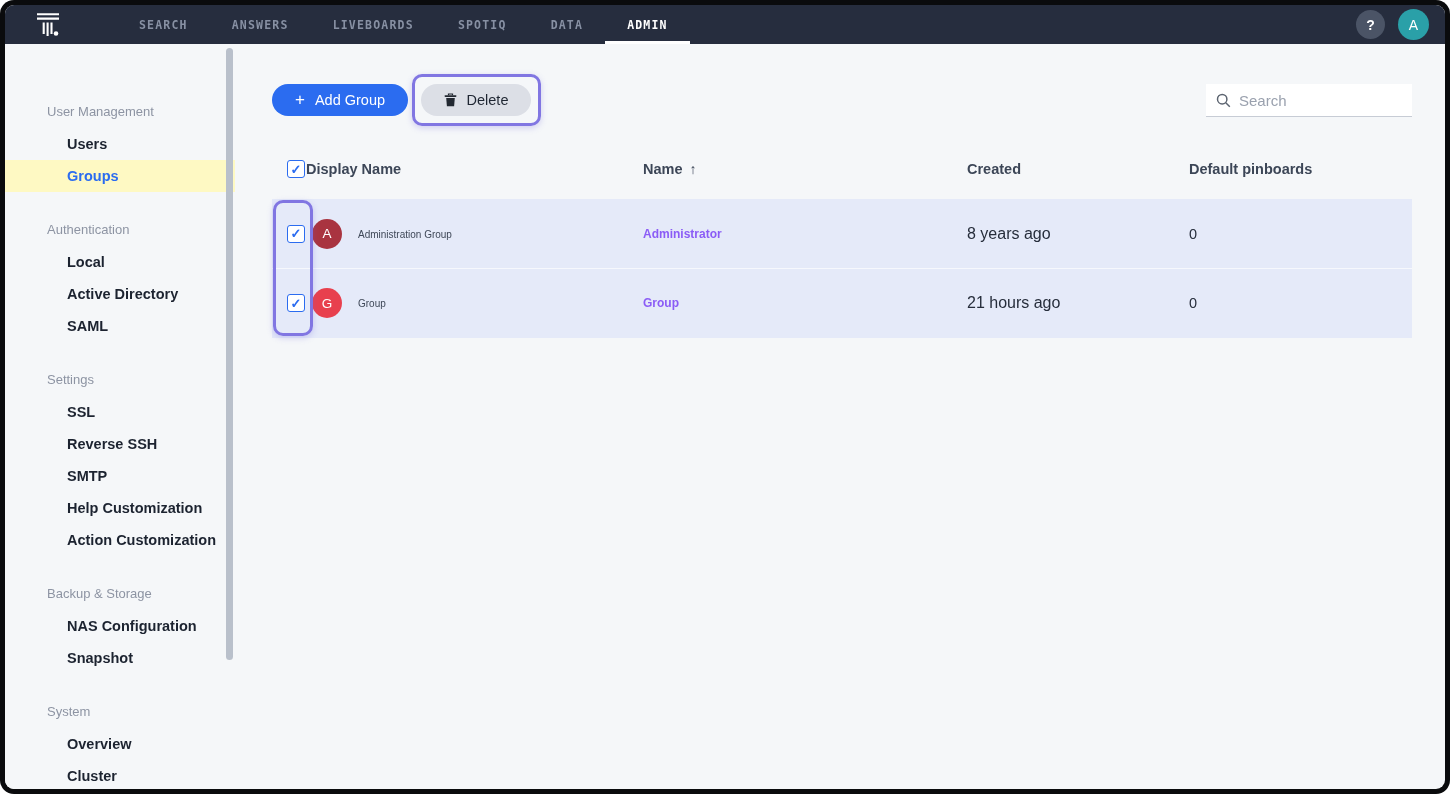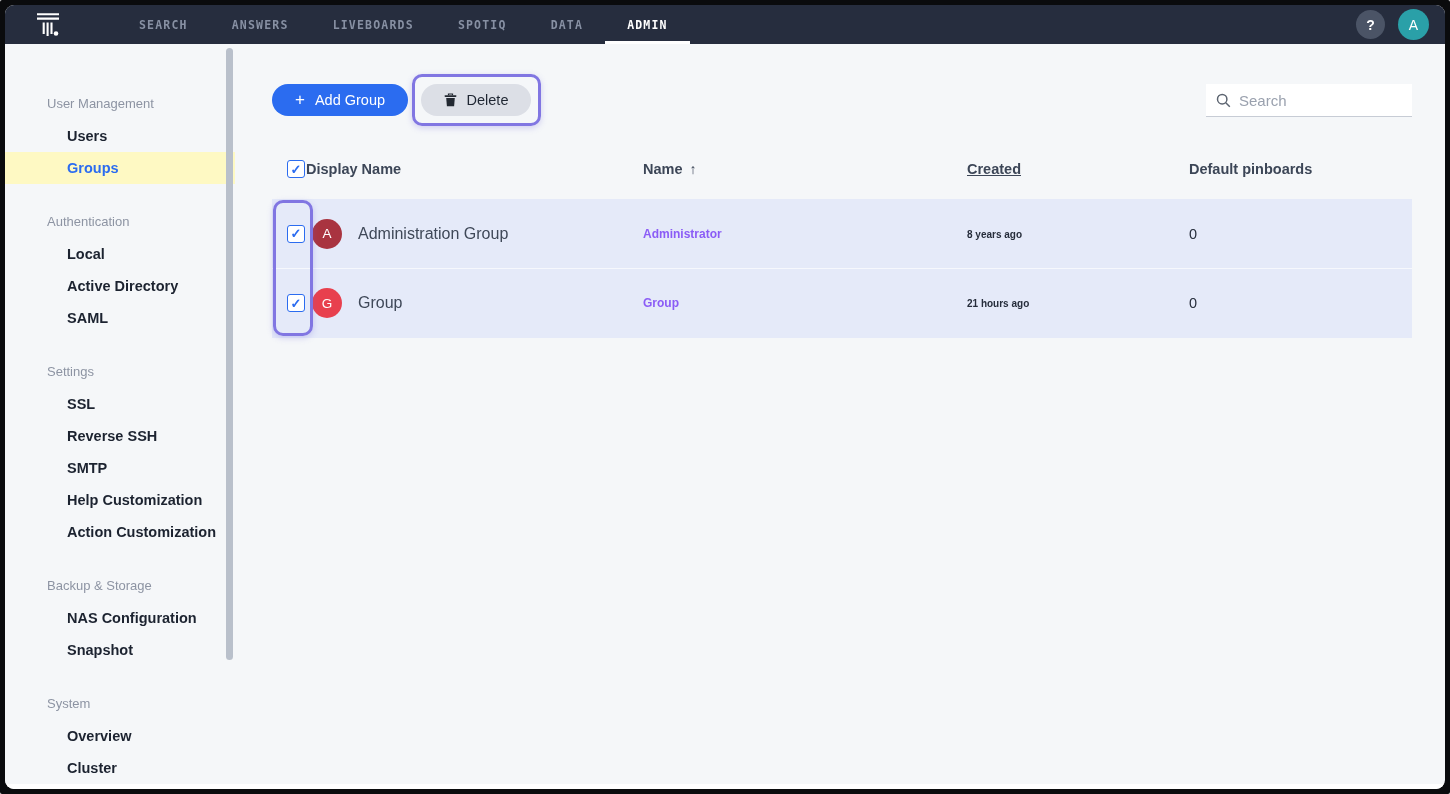--- a/index.html
+++ b/index.html
@@ -1,17 +1,17 @@
 <!DOCTYPE html>
 <html><head>
 <meta charset="utf-8">
 <style>
   * { margin:0; padding:0; box-sizing:border-box; }
   html,body { width:1450px; height:794px; background:#ffffff; font-family:"Liberation Sans", sans-serif; overflow:hidden; }
-  .frame { position:absolute; top:0; left:0; width:1450px; height:794px; background:#0a0b0d; border-radius:2px; }
+  .frame { position:absolute; top:0; left:0; width:1450px; height:794px; background:#0a0b0d; border-radius:14px; }
   .screen { position:absolute; inset:5px; border-radius:9px; overflow:hidden; background:#f5f7f9; display:flex; flex-direction:column; }
 
   
   .topnav { height:39px; flex-shrink:0; background:#262d3e; display:flex; align-items:center; }
   .ts-logo { margin-left:30px; display:flex; align-items:center; }
   .nav-items { display:flex; height:100%; margin-left:56px; }
   .nav-item { display:flex; align-items:center; padding:0 22px; font-family:"DejaVu Sans Mono", monospace;
               font-size:11.5px; letter-spacing:1.2px; font-weight:600; color:#8790a3; cursor:pointer; }
   .nav-item.active { color:#ffffff; box-shadow: inset 0 -3px 0 #ffffff; }
   .nav-right { margin-left:auto; display:flex; align-items:center; gap:13px; margin-right:16px; }
@@ -19,21 +19,21 @@
               display:flex; align-items:center; justify-content:center; cursor:pointer; }
   .avatar-top { width:31px; height:31px; border-radius:50%; background:#2aa0a8; color:#fff; font-size:14px; font-weight:500;
               display:flex; align-items:center; justify-content:center; cursor:pointer; }
 
   
   .app-body { flex:1; display:flex; position:relative; }
 
   
   .sidebar { width:230px; flex-shrink:0; position:relative; padding-top:40px; background:#f5f7f9; }
   .side-section { margin-top:22px; }
-  .side-section:first-child { margin-top:4px; }
+  .side-section:first-child { margin-top:12px; }
   .side-header { height:32px; line-height:32px; padding-left:42px; font-size:13px; color:#8d94a3; }
   .side-item { height:32px; line-height:32px; padding-left:62px; font-size:14.5px; color:#1c2330; font-weight:600; cursor:pointer; }
   .side-item.selected { color:#2b6cf0; background:#fef9c3; }
   .side-scrollbar { position:absolute; top:4px; right:2px; width:7px; height:612px; border-radius:4px; background:#b9c0cb; }
 
   
   .main { flex:1; position:relative; }
 
   .btn-add { position:absolute; left:37px; top:40px; width:136px; height:32px; border-radius:17px; background:#2b6cf0;
              color:#fff; font-size:14.5px; display:flex; align-items:center; justify-content:center; gap:10px;
@@ -51,34 +51,34 @@
   .search-box { position:absolute; left:971px; top:40px; width:206px; height:33px; background:#ffffff;
                 border-bottom:1px solid #c7ccd5; display:flex; align-items:center; padding:0 10px; gap:8px; }
   .search-box input { border:none; outline:none; background:transparent; font-size:15px; color:#2a303c; width:100%; font-family:inherit; }
   .search-box input::placeholder { color:#9aa1ae; }
 
   
   .thead-cb { position:absolute; left:52px; top:116px; }
   .th { position:absolute; top:113px; height:24px; line-height:24px; font-size:14.5px; font-weight:700; color:#3c4657; cursor:pointer; }
   .th-display { left:71px; }
   .th-name { left:408px; display:flex; align-items:center; gap:7px; }
-  .th-created { left:732px;text-decoration:underline; }
+  .th-created { left:732px; }
   .th-pinboards { left:954px;text-align:center; }
   .sort-arrow { font-size:14px; font-weight:400; color:#3c4657; }
 
   .rows { position:absolute; left:37px; top:155px; width:1140px; height:139px; background:#e5eaf9; }
   .row { height:69px; position:relative; cursor:pointer; }
   .row + .row { border-top:1px solid rgba(255,255,255,0.65); }
   .rc { position:absolute; top:50%; transform:translateY(-50%); }
   .rc-cb { left:15px; }
   .avatar-row { left:40px; width:30px; height:30px; border-radius:50%; color:#fff; font-size:13.5px; font-weight:500;
                 display:flex; align-items:center; justify-content:center; }
-  .cell-display { left:86px; font-size:16px; color:#3f4858; }
+  .cell-display { left:86px; font-size:10px; color:#3f4858; }
   .cell-name { left:371px; font-size:12px; color:#8b5cf6;font-weight:bold; }
-  .cell-created { left:695px; font-size:10px; color:#262d3b;font-weight:bold; }
+  .cell-created { left:695px; font-size:16px; color:#262d3b; }
   .cell-pinboards { left:917px; font-size:14.5px; color:#262d3b; }
 
   
   .cb { width:18px; height:18px; background:#fff; border:1.6px solid #2b6cf0; border-radius:3px;
         display:flex; align-items:center; justify-content:center; cursor:pointer; }
   .cb .tick { color:#2b6cf0; font-size:13px; font-weight:700; line-height:1; }
 
   
   .footer { height:22px; flex-shrink:0; background:#ffffff; display:flex; align-items:center; justify-content:flex-end;
             gap:6px; padding-right:34px; }

